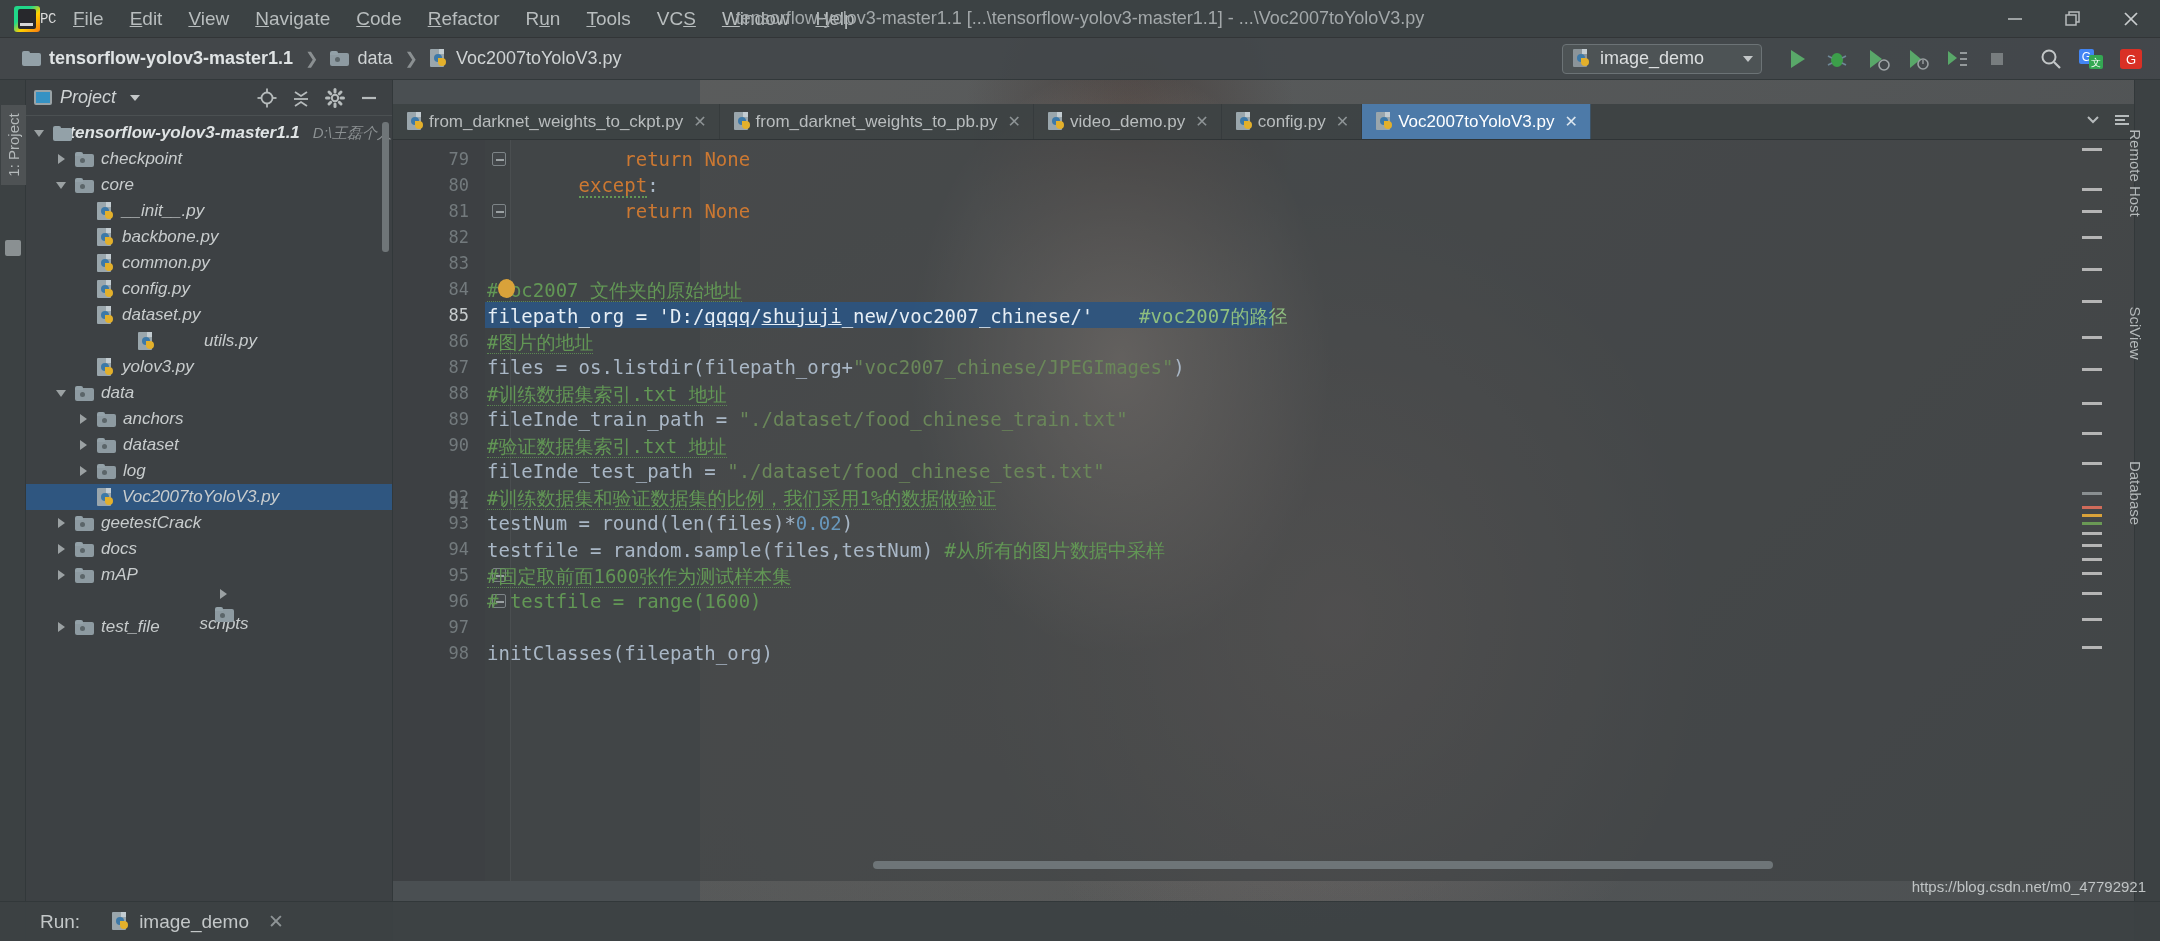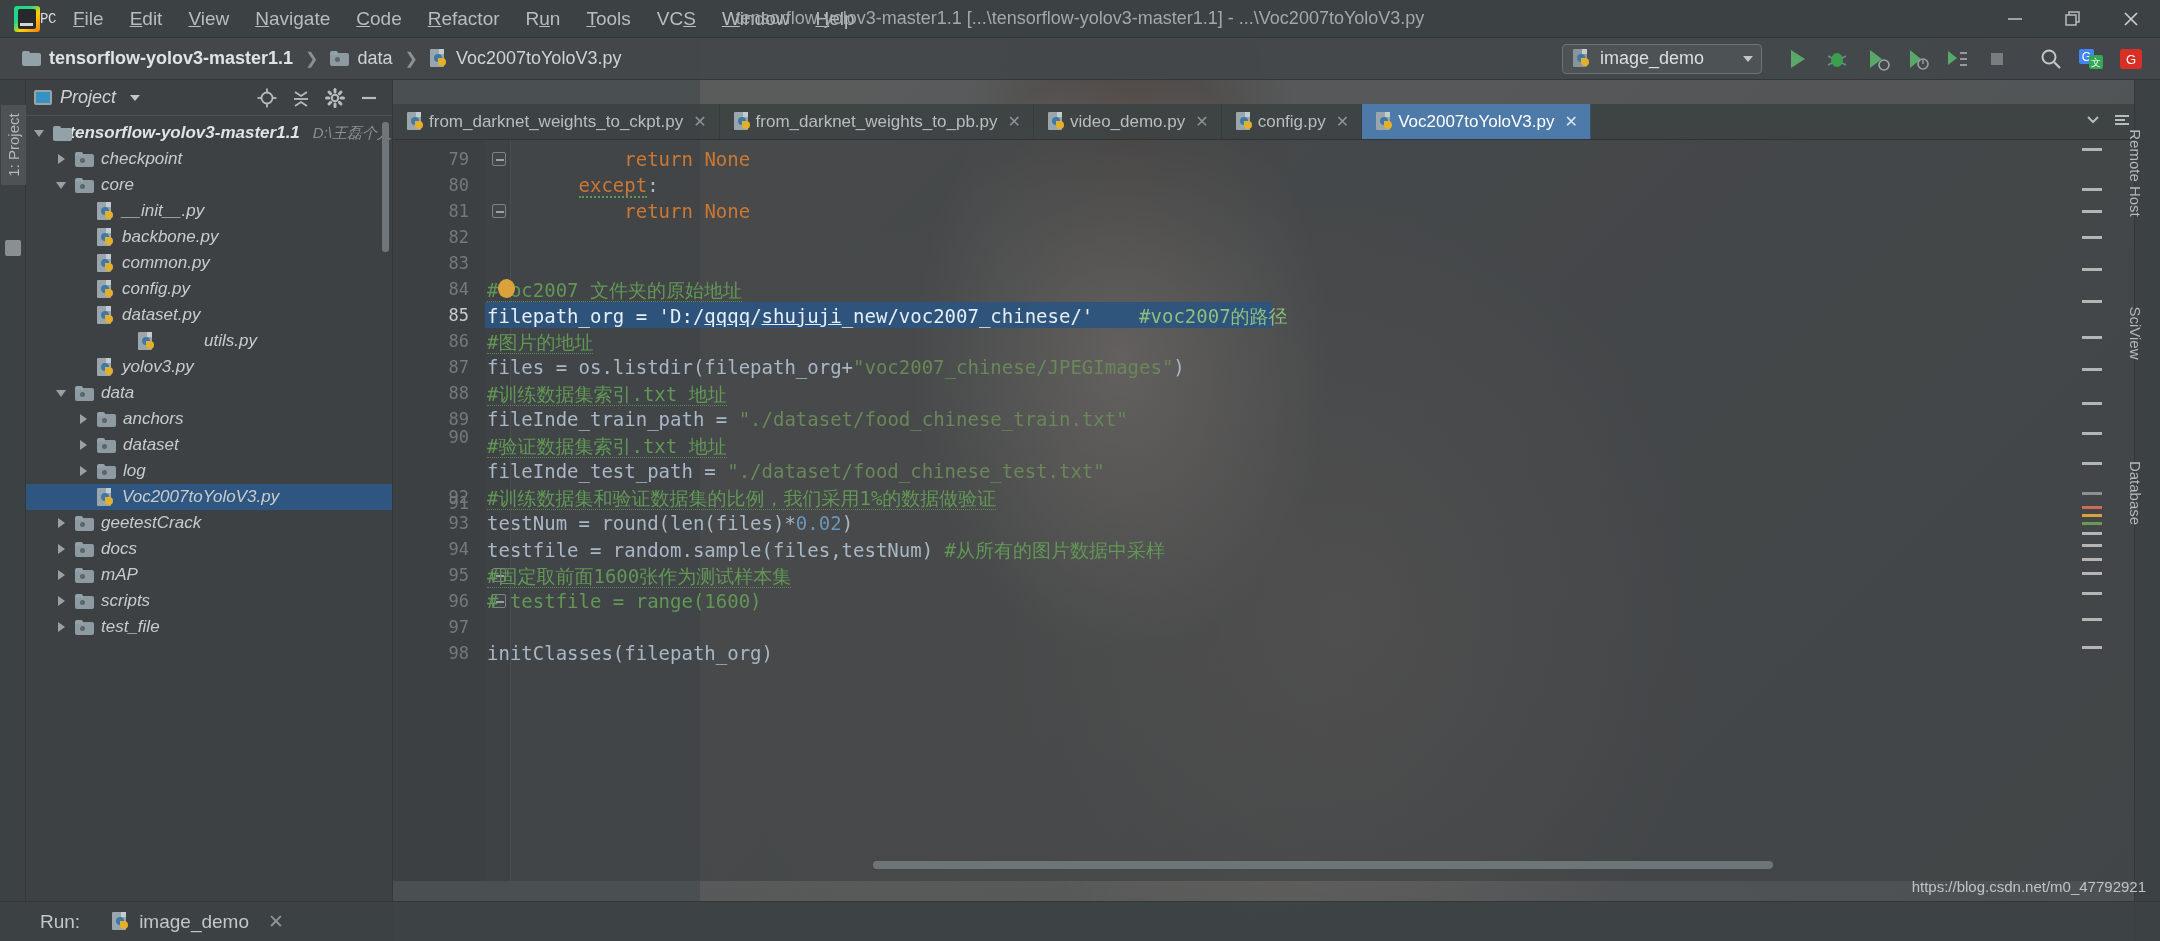--- a/index.html
+++ b/index.html
@@ -546,21 +546,21 @@
           </span>
           <span class="row-label">docs</span>
         </div>
         <div class="row" style="padding-left: 30px;">
           <span class="tri right"></span>
           <span class="folder-ico dot">
             <span class="d"></span>
           </span>
           <span class="row-label">mAP</span>
         </div>
-        <div class="row" style="padding-left: 30px;">
+        <div class="row" style="padding-left: 30px; flex-direction: column;">
           <span class="tri right"></span>
           <span class="folder-ico dot">
             <span class="d"></span>
           </span>
           <span class="row-label">scripts</span>
         </div>
         <div class="row" style="padding-left: 30px;">
           <span class="tri right"></span>
           <span class="folder-ico dot">
             <span class="d"></span>
@@ -658,21 +658,21 @@
         <div class="ln" style="top: 165px; color: rgb(199, 204, 206);">85</div>
         <div class="cl" style="top: 164px;"><span class="ident" style="color: rgb(230, 238, 245);">filepath_org = </span><span class="str" style="color: rgb(230, 238, 245);">'D:/</span><span class="u-link" style="color: rgb(230, 238, 245);">qqqq</span><span class="str" style="color: rgb(230, 238, 245);">/</span><span class="u-link" style="color: rgb(230, 238, 245);">shujuji</span><span class="str" style="color: rgb(230, 238, 245);">_new/voc2007_chinese/'</span><span class="ident" style="color: rgb(230, 238, 245);">    </span><span class="cmt" style="color: rgb(143, 191, 127);">#voc2007的路径</span></div>
         <div class="ln" style="top: 191px;">86</div>
         <div class="cl" style="top: 190px;"><span class="cmt cmt-dotted">#图片的地址</span></div>
         <div class="ln" style="top: 217px;">87</div>
         <div class="cl" style="top: 216px;"><span class="ident">files = os.listdir(filepath_org+</span><span class="str">"voc2007_chinese/JPEGImages"</span><span class="ident">)</span></div>
         <div class="ln" style="top: 243px;">88</div>
         <div class="cl" style="top: 242px;"><span class="cmt cmt-dotted">#训练数据集索引.txt 地址</span></div>
         <div class="ln" style="top: 269px;">89</div>
         <div class="cl" style="top: 268px;"><span class="ident">fileInde_train_path = </span><span class="str">"./dataset/food_chinese_train.txt"</span></div>
-        <div class="ln" style="top: 287px;">90</div>
+        <div class="ln" style="top: 295px;">90</div>
         <div class="cl" style="top: 294px;"><span class="cmt cmt-dotted">#验证数据集索引.txt 地址</span></div>
         <div class="ln" style="top: 321px; margin-top: 32px;">91</div>
         <div class="cl" style="top: 320px;"><span class="ident">fileInde_test_path = </span><span class="str">"./dataset/food_chinese_test.txt"</span></div>
         <div class="ln" style="top: 347px;">92</div>
         <div class="cl" style="top: 346px;"><span class="cmt cmt-dotted">#训练数据集和验证数据集的比例，我们采用1%的数据做验证</span></div>
         <div class="ln" style="top: 373px;">93</div>
         <div class="cl" style="top: 372px;"><span class="ident">testNum = round(len(files)*</span><span class="num">0.02</span><span class="ident">)</span></div>
         <div class="ln" style="top: 399px;">94</div>
         <div class="cl" style="top: 398px;"><span class="ident">testfile = random.sample(files,testNum)</span><span class="cmt"> #从所有的图片数据中采样</span></div>
         <div class="ln" style="top: 425px;">95</div>

